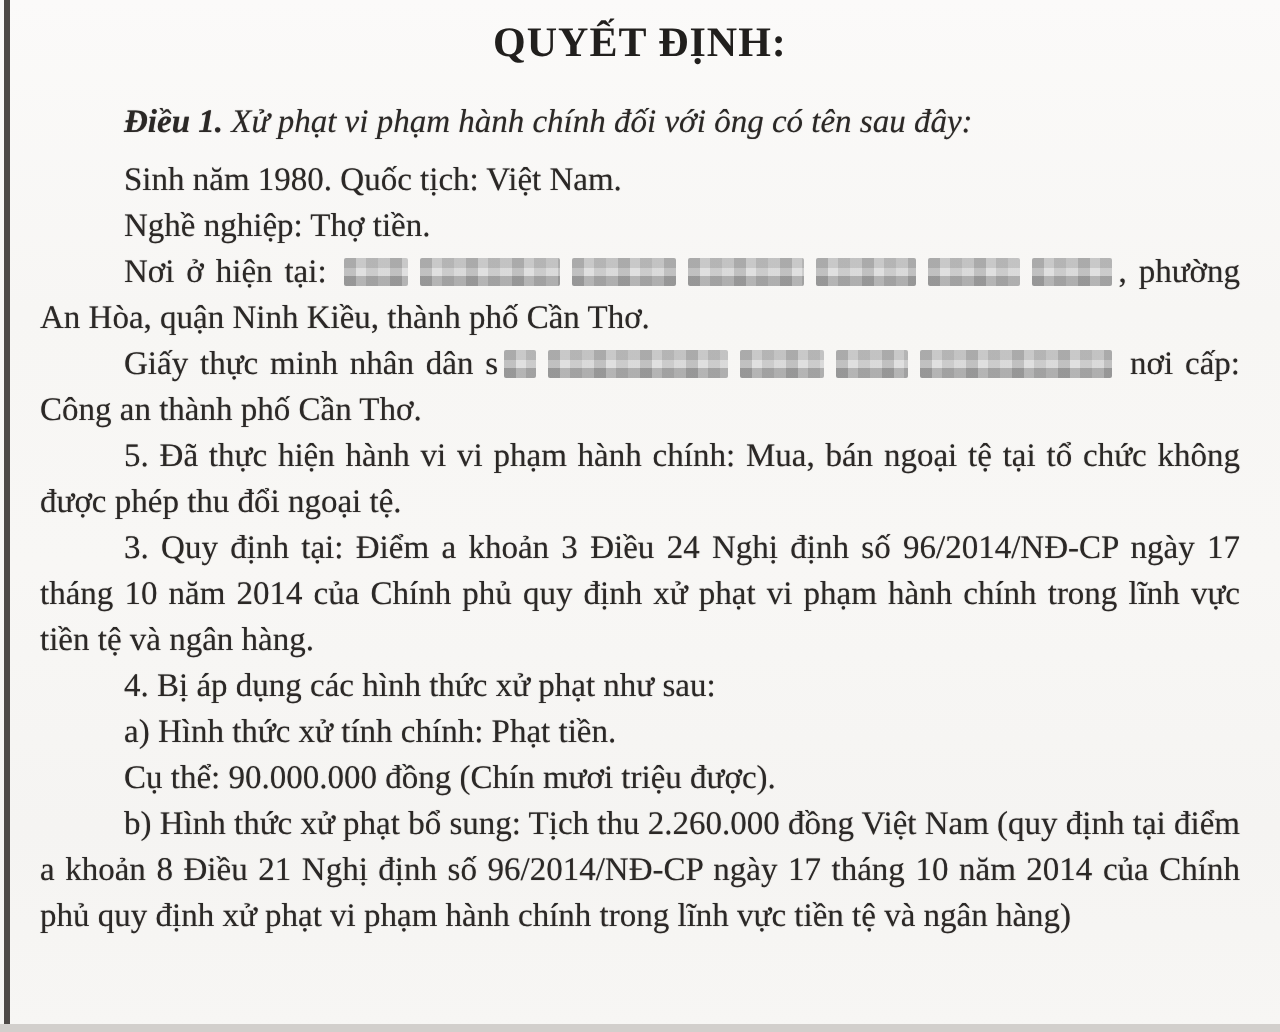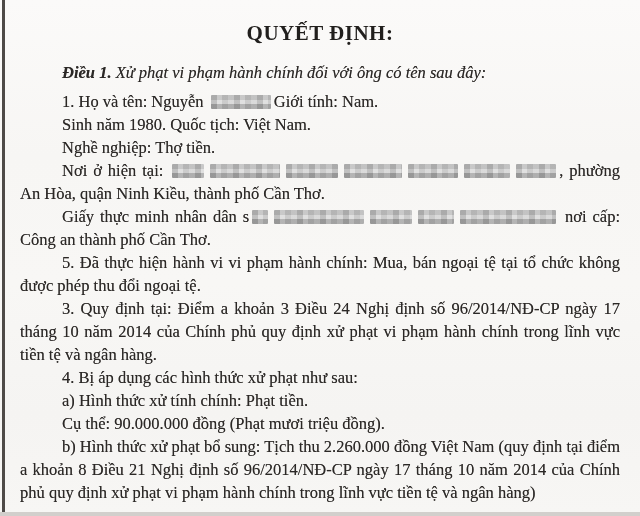--- a/index.html
+++ b/index.html
@@ -26,21 +26,21 @@
   }
   .bottom-strip {
     position: absolute;
     left: 0;
     bottom: 0;
     width: 100%;
     height: 4px;
     background: #d2cfcc;
   }
   .doc-title {
-    margin: 12px;
+    margin: 0;
     padding-top: 8px;
     text-align: center;
     font-size: 21px;
     line-height: 26px;
     font-weight: bold;
     letter-spacing: 0.5px;
     color: #211f1d;
   }
   .doc-body {
     margin: 15px 20px 0 20px;
@@ -74,26 +74,25 @@
   }
 </style>
 </head>
 <body>
 
 <div class="page">
   <div class="left-line"></div>
   <h1 class="doc-title">QUYẾT ĐỊNH:</h1>
   <div class="doc-body">
       <p class="para gap-after"><span class="run bold">Điều 1.</span><span class="run"> Xử phạt vi phạm hành chính đối với ông có tên sau đây:</span></p>
-      <p class="para"><span class="run">1. Họ và tên: Nguyễn </span><span class="redact" style="width: 60px;"></span><span class="run">Giới tính: Nam.</span></p>
       <p class="para"><span class="run">Sinh năm 1980. Quốc tịch: Việt Nam.</span></p>
       <p class="para"><span class="run">Nghề nghiệp: Thợ tiền.</span></p>
       <p class="para"><span class="run">Nơi ở hiện tại: </span><span class="redact" style="width: 32px;"></span><span class="redact" style="width: 70px;"></span><span class="redact" style="width: 52px;"></span><span class="redact" style="width: 58px;"></span><span class="redact" style="width: 50px;"></span><span class="redact" style="width: 46px;"></span><span class="redact" style="width: 40px;"></span><span class="run">, phường An Hòa, quận Ninh Kiều, thành phố Cần Thơ.</span></p>
       <p class="para"><span class="run">Giấy thực minh nhân dân s</span><span class="redact" style="width: 16px;"></span><span class="redact" style="width: 90px;"></span><span class="redact" style="width: 42px;"></span><span class="redact" style="width: 36px;"></span><span class="redact" style="width: 96px;"></span><span class="run"> nơi cấp: Công an thành phố Cần Thơ.</span></p>
       <p class="para"><span class="run">5. Đã thực hiện hành vi vi phạm hành chính: Mua, bán ngoại tệ tại tổ chức không được phép thu đổi ngoại tệ.</span></p>
       <p class="para"><span class="run">3. Quy định tại: Điểm a khoản 3 Điều 24 Nghị định số 96/2014/NĐ-CP ngày 17 tháng 10 năm 2014 của Chính phủ quy định xử phạt vi phạm hành chính trong lĩnh vực tiền tệ và ngân hàng.</span></p>
       <p class="para"><span class="run">4. Bị áp dụng các hình thức xử phạt như sau:</span></p>
       <p class="para"><span class="run">a) Hình thức xử tính chính: Phạt tiền.</span></p>
-      <p class="para"><span class="run">Cụ thể: 90.000.000 đồng (Phạt mươi triệu đồng).</span></p>
+      <p class="para"><span class="run">Cụ thể: 90.000.000 đồng (Chín mươi triệu được).</span></p>
       <p class="para"><span class="run">b) Hình thức xử phạt bổ sung: Tịch thu 2.260.000 đồng Việt Nam (quy định tại điểm a khoản 8 Điều 21 Nghị định số 96/2014/NĐ-CP ngày 17 tháng 10 năm 2014 của Chính phủ quy định xử phạt vi phạm hành chính trong lĩnh vực tiền tệ và ngân hàng)</span></p>
     </div>
   <div class="bottom-strip"></div>
 </div>
 
 </body></html>

